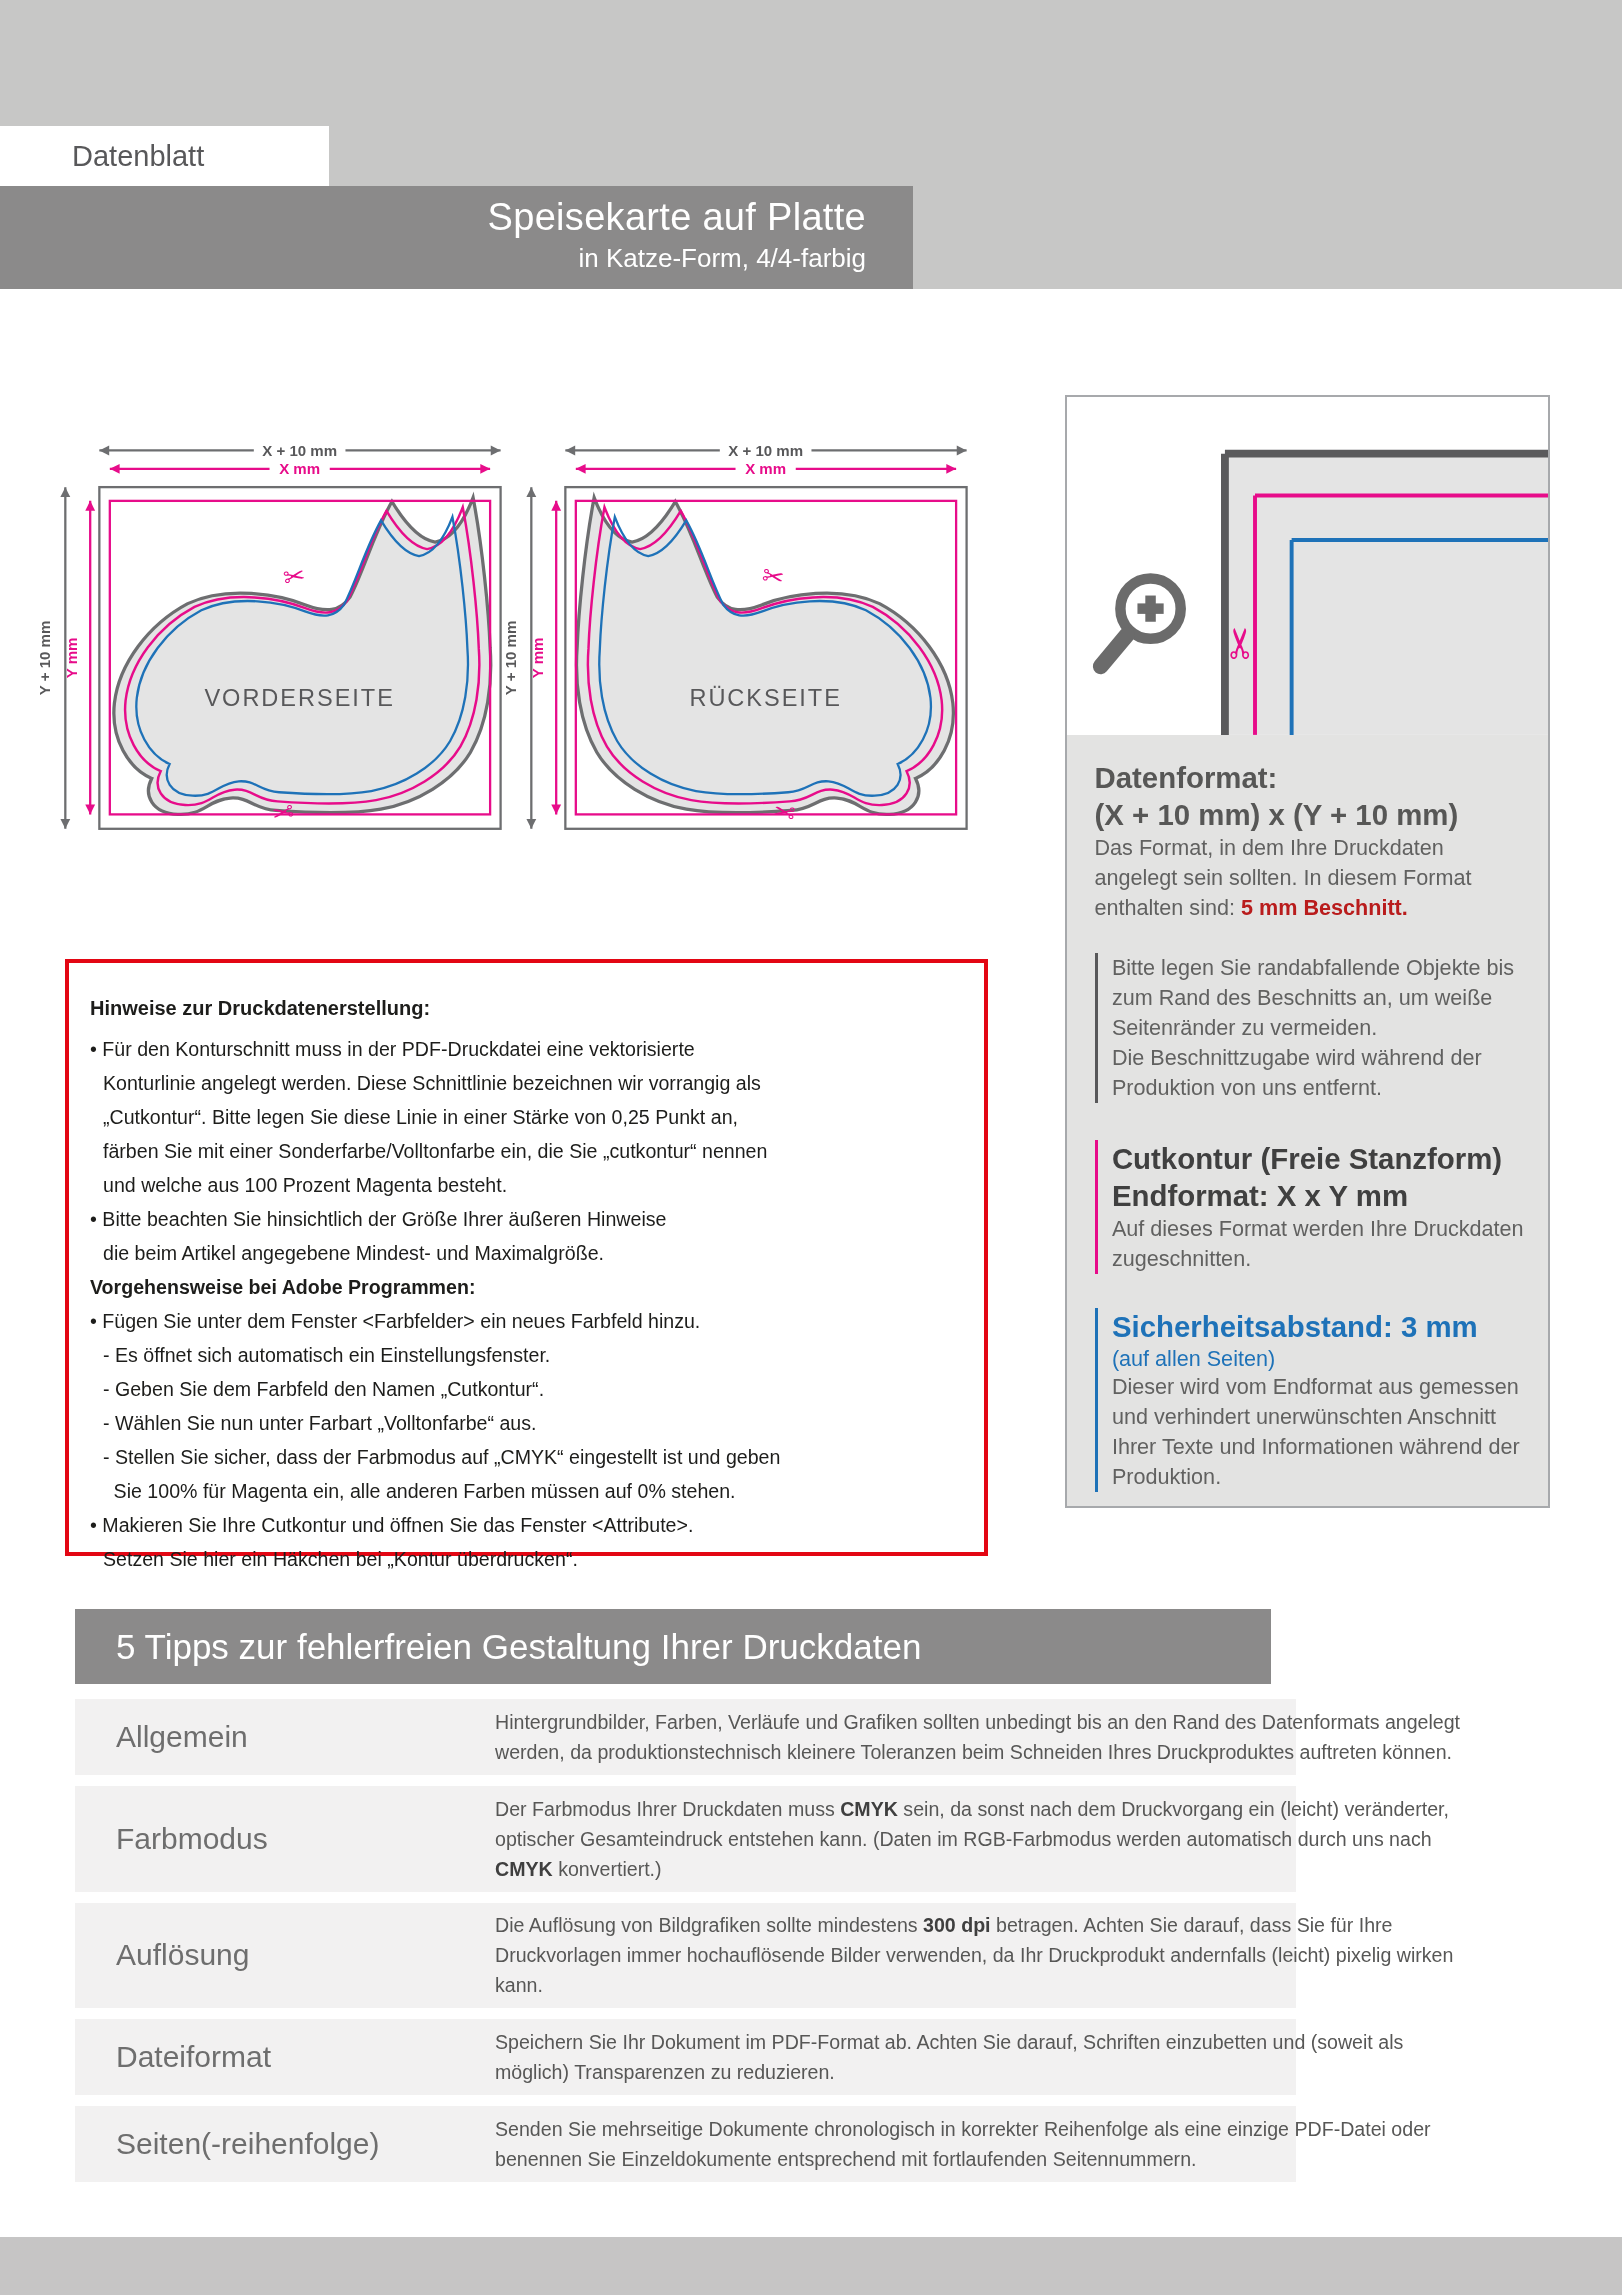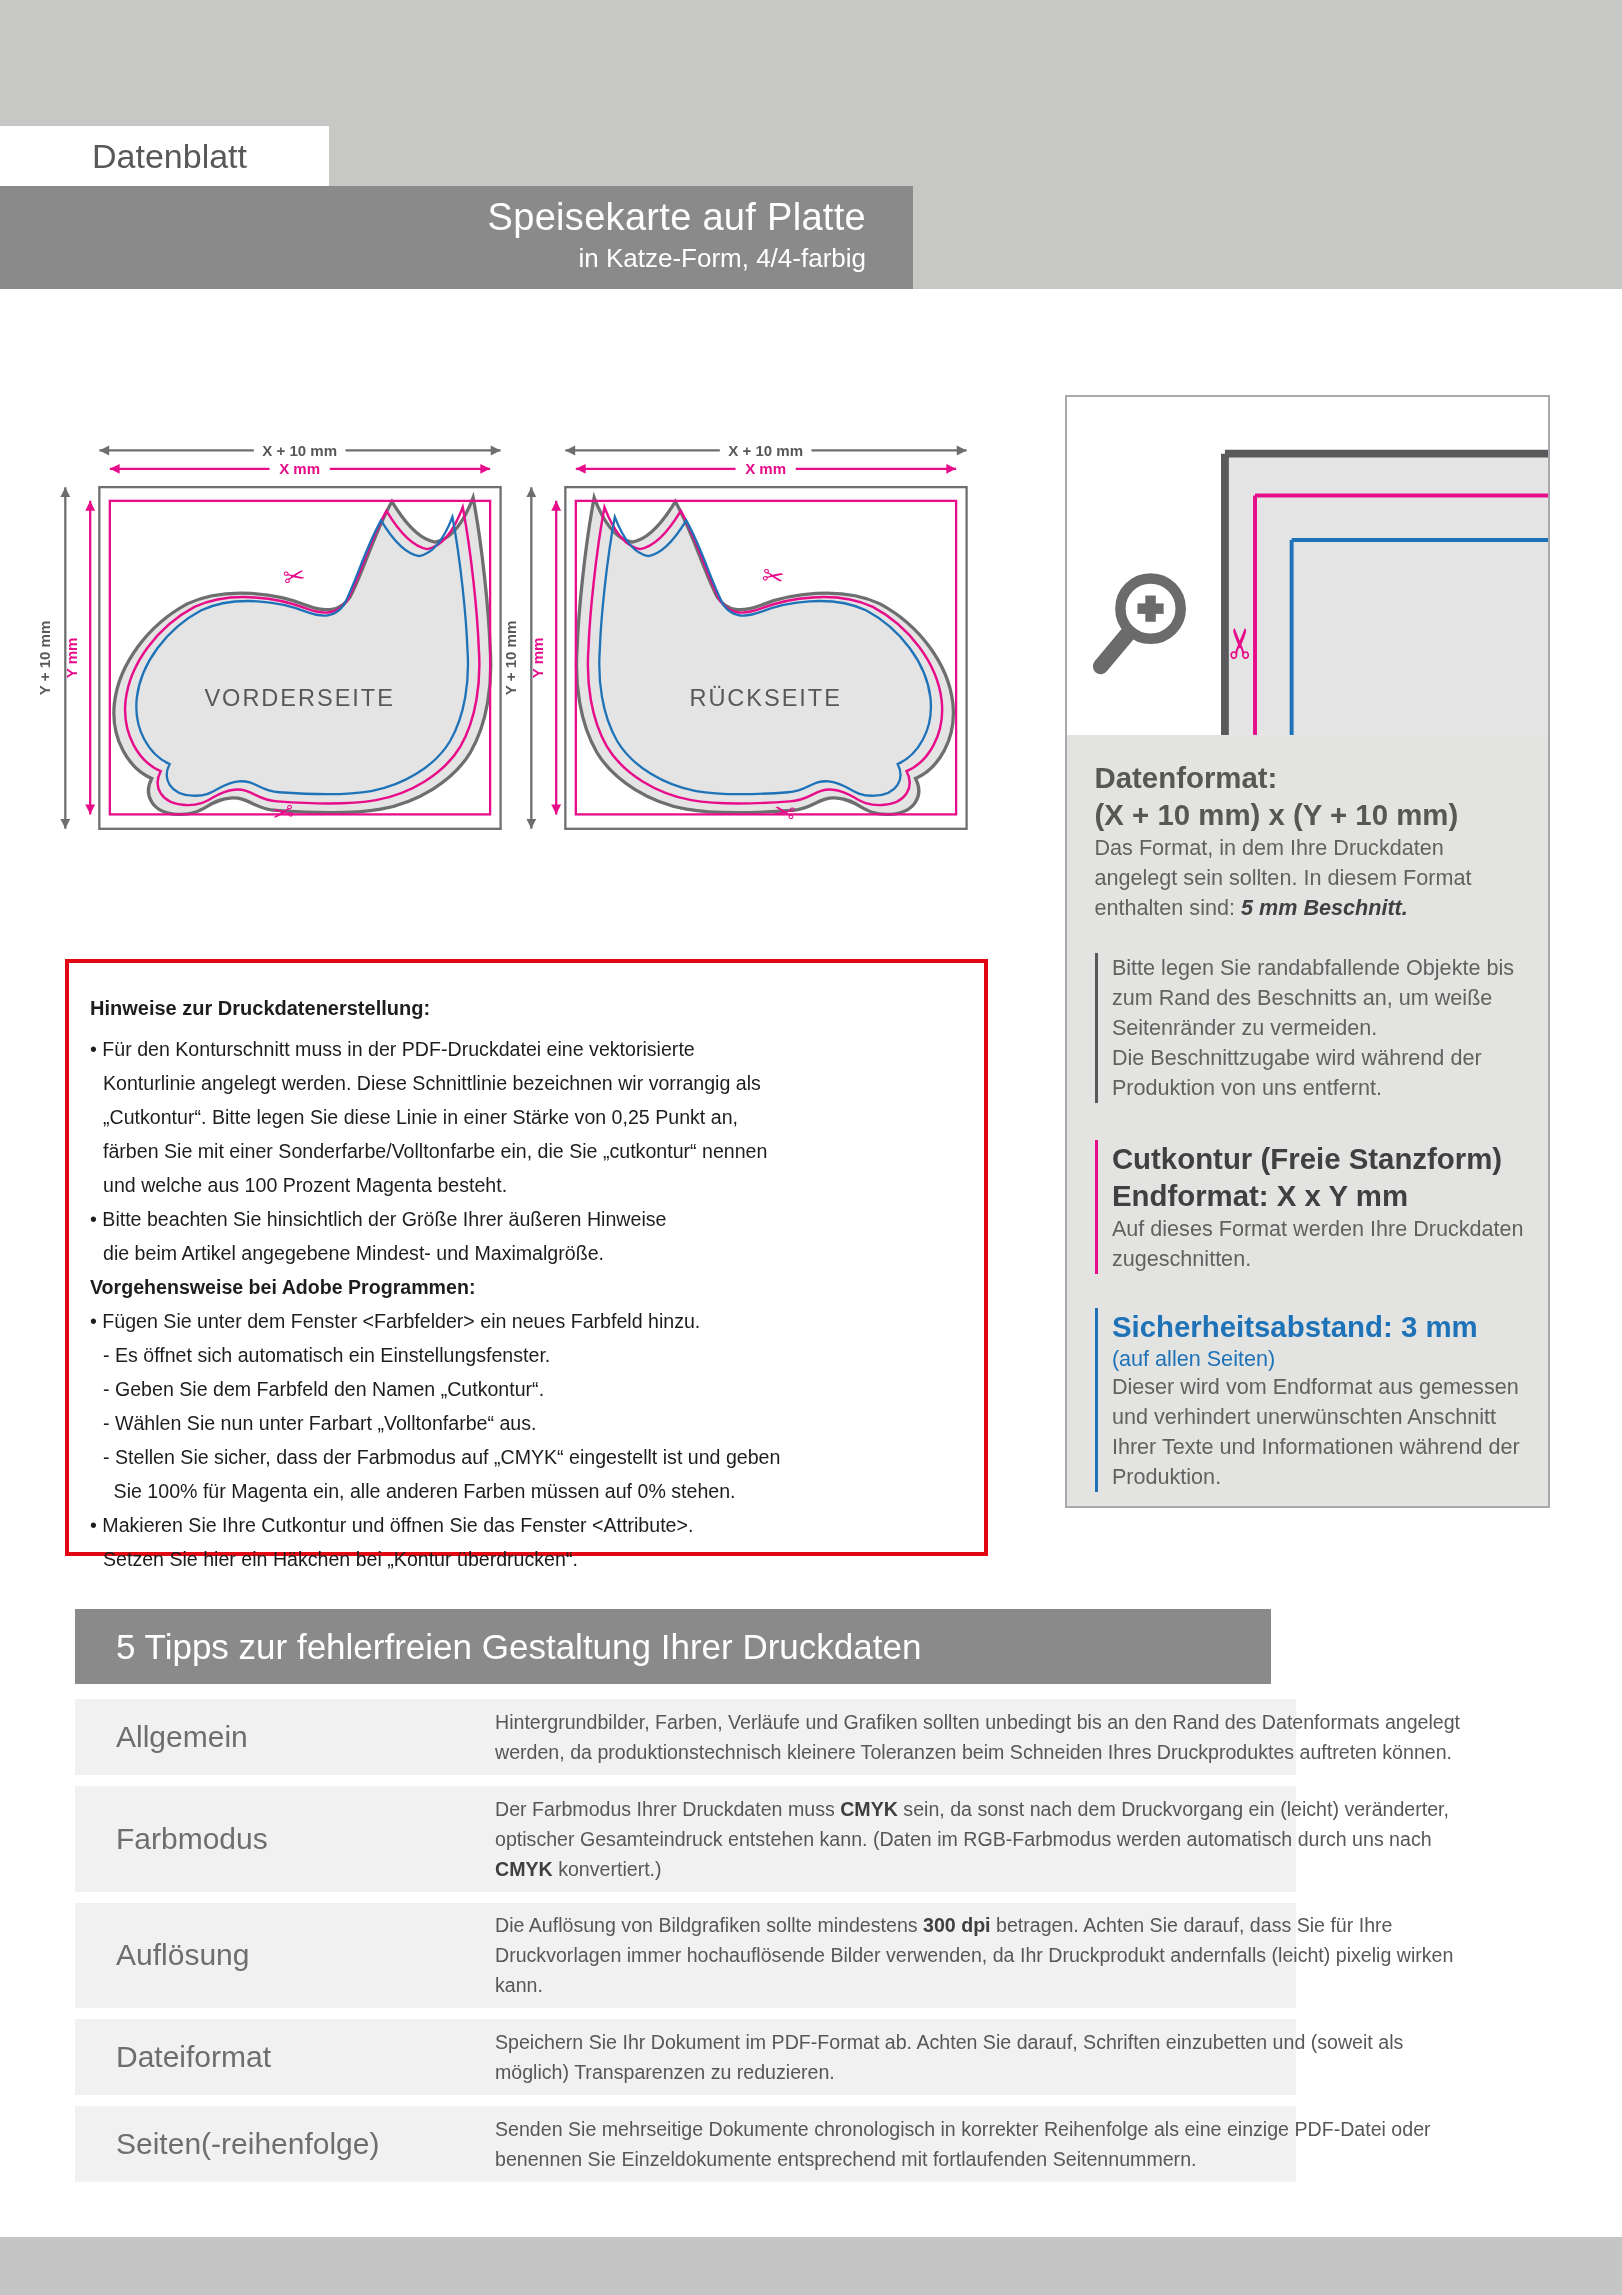--- a/index.html
+++ b/index.html
@@ -6,40 +6,40 @@
   body{font-family:"Liberation Sans", sans-serif; background:#ffffff;}
   .page{position:relative; width:1623px; height:2295px; background:#ffffff; overflow:hidden;}
 
   
   .banner{position:absolute; left:0; top:0; width:1623px; height:289px; background:#c7c7c6;}
   .darkbar{position:absolute; left:0; top:186px; width:913px; height:103px; background:#8b8a8a;
            color:#ffffff; text-align:right; box-sizing:border-box; padding:6.5px 47px 0 0;}
   .darkbar .title{font-size:38px; line-height:48px; font-weight:400; letter-spacing:0.3px;}
   .darkbar .subtitle{font-size:26px; line-height:34px; font-weight:400;}
   .badge-box{position:absolute; left:0; top:126px; width:329px; height:60px; background:#ffffff;}
-  .badge-box span{display:block; padding-left:92px; font-size:34px; line-height:60px; color:#58585a;}
+  .badge-box span{display:block; padding-left:72px; font-size:29px; line-height:60px; color:#58585a;}
 
   
   svg.diagram{position:absolute;}
   .dimtext{font-family:"Liberation Sans",sans-serif; font-size:23px; font-weight:600; fill:#58585a;}
   .dimtext-m{font-family:"Liberation Sans",sans-serif; font-size:23px; font-weight:700; fill:#e70c8a;}
   .sidelabel{font-family:"Liberation Sans",sans-serif; font-size:36px; fill:#58585a; letter-spacing:3px;}
   .scis{font-family:"DejaVu Sans",sans-serif; font-size:40px; fill:#e70c8a; text-anchor:middle;}
 
   
   .panel{position:absolute; left:1065px; top:395px; width:485px; height:1113px; box-sizing:border-box;
          border:2.6px solid #a7a9ac; background:#ffffff;}
   .panel-white{position:relative; width:100%; height:338px; background:#ffffff; overflow:hidden;}
   .panel-gray{position:absolute; left:0; top:338px; right:0; bottom:0; background:#e3e3e2;
               box-sizing:border-box; padding:23.6px 19.6px 0 27.5px;}
   .magnifier{position:absolute; left:18.3px; top:171px;}
   .cornersvg{position:absolute; right:0px; top:50px;}
   .ptitle{font-size:29.4px; font-weight:700; color:#575756; line-height:37px;}
   .pbody{font-size:21.6px; line-height:30px; color:#616160;}
-  .pbody strong{color:#404040;font-style:italic;}
+  .pbody strong{color:#b91c1c;}
   .pre{white-space:pre-line;}
   .bar-block{border-left:3.9px solid #58585a; padding-left:14.4px; margin-top:30px;}
   .bar-magenta{border-left-color:#e70c8a; margin-top:37px;}
   .bar-blue{border-left-color:#1e72b8; margin-top:34px;}
   .t-magenta{color:#404040;}
   .t-blue{color:#1e72b8;}
   .psub-blue{font-size:21.6px; line-height:27.5px; color:#1e72b8;}
 
   
   .notes{position:absolute; left:65px; top:959px; width:923px; height:597px; box-sizing:border-box;

